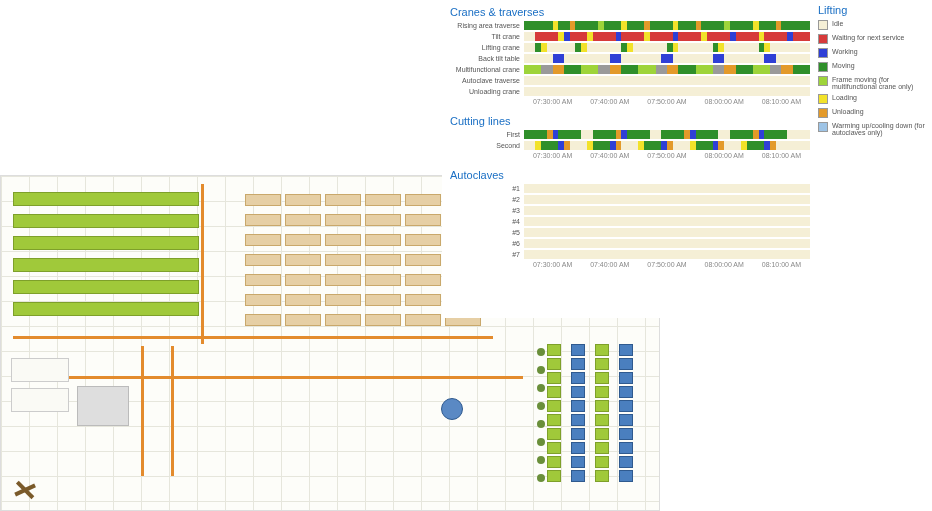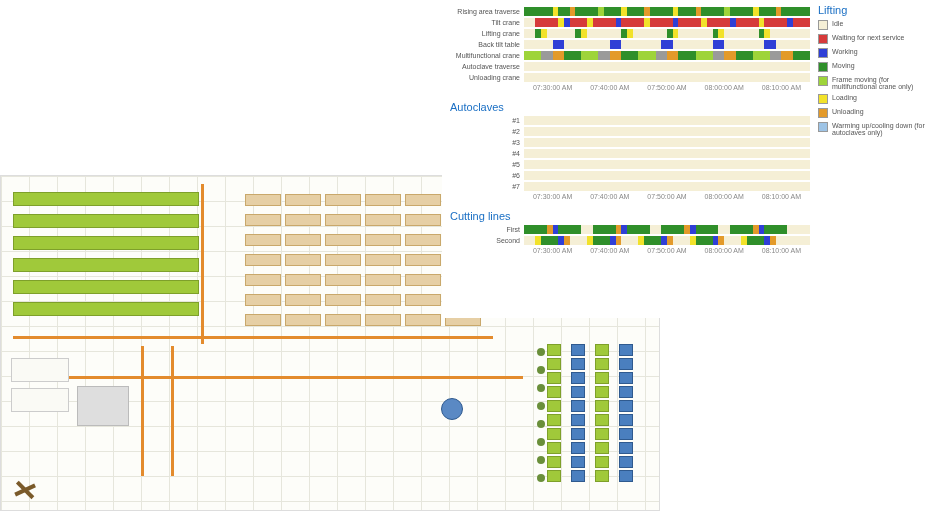--- a/index.html
+++ b/index.html
@@ -270,20 +270,21 @@
           <div>Unloading</div>
         </div>
         <div class="leg-row">
           <div class="leg-sw c-warm"></div>
           <div>Warming up/cooling down (for autoclaves only)</div>
         </div>
       </div>
   </div>
 
   <div class="section-block gantt-area">
+    <div class="section-title first">Cranes &amp; traverses</div>
     <div id="cranes-rows">
         <div class="gantt-row">
           <div class="gantt-label">Rising area traverse</div>
           <div class="gantt-bar">
             <div class="gantt-seg c-move" style="left: 0%; width: 10%;"></div>
             <div class="gantt-seg c-load" style="left: 10%; width: 2%;"></div>
             <div class="gantt-seg c-move" style="left: 12%; width: 4%;"></div>
             <div class="gantt-seg c-unload" style="left: 16%; width: 2%;"></div>
             <div class="gantt-seg c-move" style="left: 18%; width: 8%;"></div>
             <div class="gantt-seg c-frame" style="left: 26%; width: 2%;"></div>
@@ -402,75 +403,20 @@
           </div>
         </div>
         <div class="gantt-row">
           <div class="gantt-label">Unloading crane</div>
           <div class="gantt-bar">
             <div class="gantt-seg c-idle" style="left: 0%; width: 100%;"></div>
           </div>
         </div>
       </div>
     <div class="xaxis" id="xaxis-1">
-        <span>07:30:00 AM</span>
-        <span>07:40:00 AM</span>
-        <span>07:50:00 AM</span>
-        <span>08:00:00 AM</span>
-        <span>08:10:00 AM</span>
-      </div>
-  </div>
-
-  <div class="section-block gantt-area" style="margin-top:10px;">
-    <div class="section-title first">Autoclaves</div>
-    <div id="autoclave-rows">
-        <div class="gantt-row">
-          <div class="gantt-label">#1</div>
-          <div class="gantt-bar">
-            <div class="gantt-seg c-idle" style="left: 0%; width: 100%;"></div>
-          </div>
-        </div>
-        <div class="gantt-row">
-          <div class="gantt-label">#2</div>
-          <div class="gantt-bar">
-            <div class="gantt-seg c-idle" style="left: 0%; width: 100%;"></div>
-          </div>
-        </div>
-        <div class="gantt-row">
-          <div class="gantt-label">#3</div>
-          <div class="gantt-bar">
-            <div class="gantt-seg c-idle" style="left: 0%; width: 100%;"></div>
-          </div>
-        </div>
-        <div class="gantt-row">
-          <div class="gantt-label">#4</div>
-          <div class="gantt-bar">
-            <div class="gantt-seg c-idle" style="left: 0%; width: 100%;"></div>
-          </div>
-        </div>
-        <div class="gantt-row">
-          <div class="gantt-label">#5</div>
-          <div class="gantt-bar">
-            <div class="gantt-seg c-idle" style="left: 0%; width: 100%;"></div>
-          </div>
-        </div>
-        <div class="gantt-row">
-          <div class="gantt-label">#6</div>
-          <div class="gantt-bar">
-            <div class="gantt-seg c-idle" style="left: 0%; width: 100%;"></div>
-          </div>
-        </div>
-        <div class="gantt-row">
-          <div class="gantt-label">#7</div>
-          <div class="gantt-bar">
-            <div class="gantt-seg c-idle" style="left: 0%; width: 100%;"></div>
-          </div>
-        </div>
-      </div>
-    <div class="xaxis" id="xaxis-3">
         <span>07:30:00 AM</span>
         <span>07:40:00 AM</span>
         <span>07:50:00 AM</span>
         <span>08:00:00 AM</span>
         <span>08:10:00 AM</span>
       </div>
   </div>
 
   <div class="section-block gantt-area" style="margin-top:10px;">
     <div class="section-title first">Cutting lines</div>
@@ -534,13 +480,68 @@
       </div>
     <div class="xaxis" id="xaxis-2">
         <span>07:30:00 AM</span>
         <span>07:40:00 AM</span>
         <span>07:50:00 AM</span>
         <span>08:00:00 AM</span>
         <span>08:10:00 AM</span>
       </div>
   </div>
 
+  <div class="section-block gantt-area" style="margin-top:10px;">
+    <div class="section-title first">Autoclaves</div>
+    <div id="autoclave-rows">
+        <div class="gantt-row">
+          <div class="gantt-label">#1</div>
+          <div class="gantt-bar">
+            <div class="gantt-seg c-idle" style="left: 0%; width: 100%;"></div>
+          </div>
+        </div>
+        <div class="gantt-row">
+          <div class="gantt-label">#2</div>
+          <div class="gantt-bar">
+            <div class="gantt-seg c-idle" style="left: 0%; width: 100%;"></div>
+          </div>
+        </div>
+        <div class="gantt-row">
+          <div class="gantt-label">#3</div>
+          <div class="gantt-bar">
+            <div class="gantt-seg c-idle" style="left: 0%; width: 100%;"></div>
+          </div>
+        </div>
+        <div class="gantt-row">
+          <div class="gantt-label">#4</div>
+          <div class="gantt-bar">
+            <div class="gantt-seg c-idle" style="left: 0%; width: 100%;"></div>
+          </div>
+        </div>
+        <div class="gantt-row">
+          <div class="gantt-label">#5</div>
+          <div class="gantt-bar">
+            <div class="gantt-seg c-idle" style="left: 0%; width: 100%;"></div>
+          </div>
+        </div>
+        <div class="gantt-row">
+          <div class="gantt-label">#6</div>
+          <div class="gantt-bar">
+            <div class="gantt-seg c-idle" style="left: 0%; width: 100%;"></div>
+          </div>
+        </div>
+        <div class="gantt-row">
+          <div class="gantt-label">#7</div>
+          <div class="gantt-bar">
+            <div class="gantt-seg c-idle" style="left: 0%; width: 100%;"></div>
+          </div>
+        </div>
+      </div>
+    <div class="xaxis" id="xaxis-3">
+        <span>07:30:00 AM</span>
+        <span>07:40:00 AM</span>
+        <span>07:50:00 AM</span>
+        <span>08:00:00 AM</span>
+        <span>08:10:00 AM</span>
+      </div>
+  </div>
+
 </div>
 
 </body></html>

